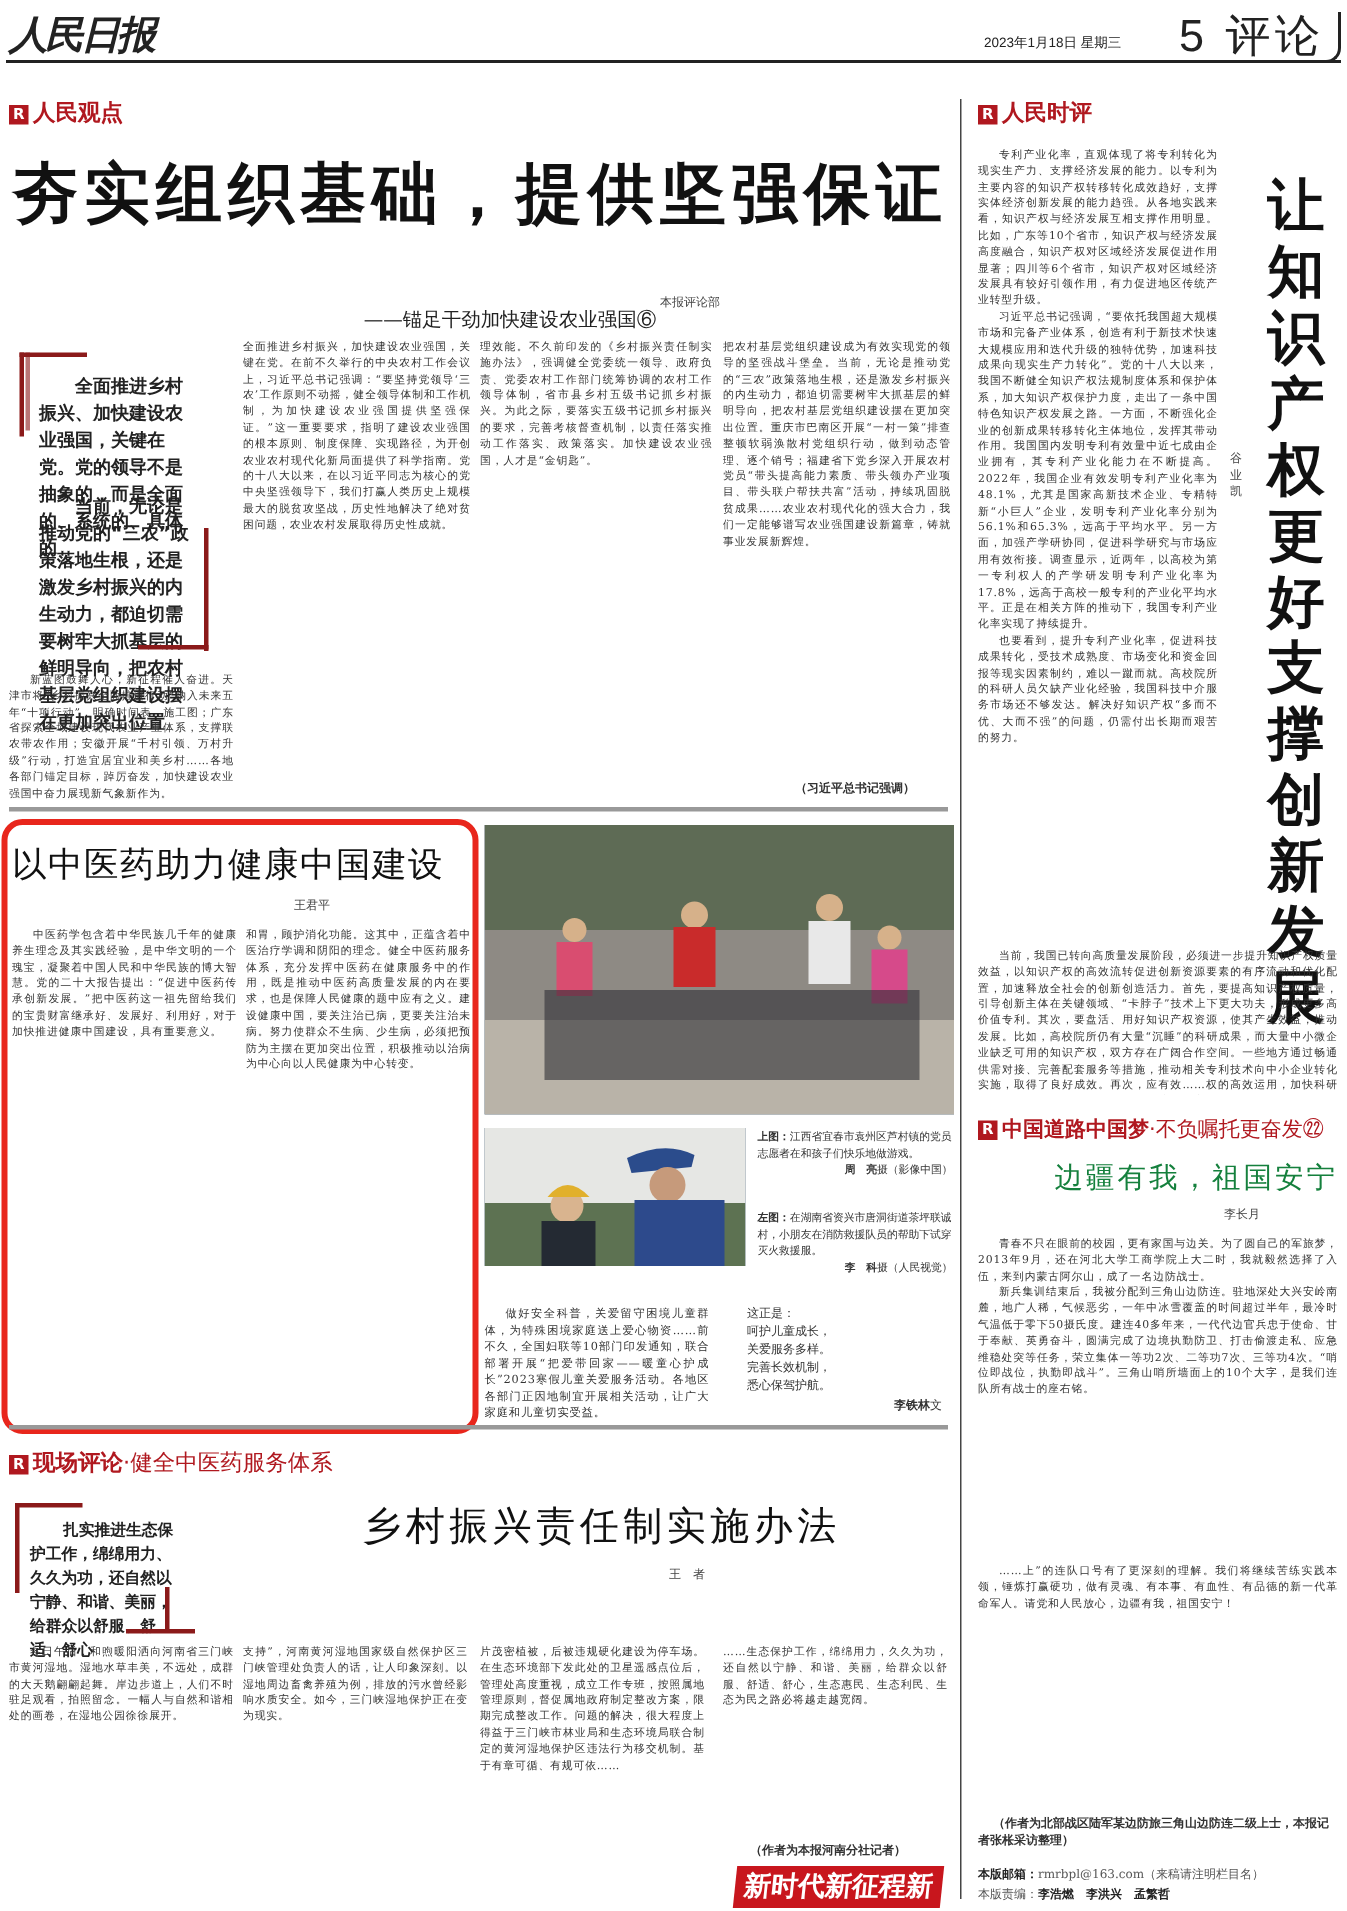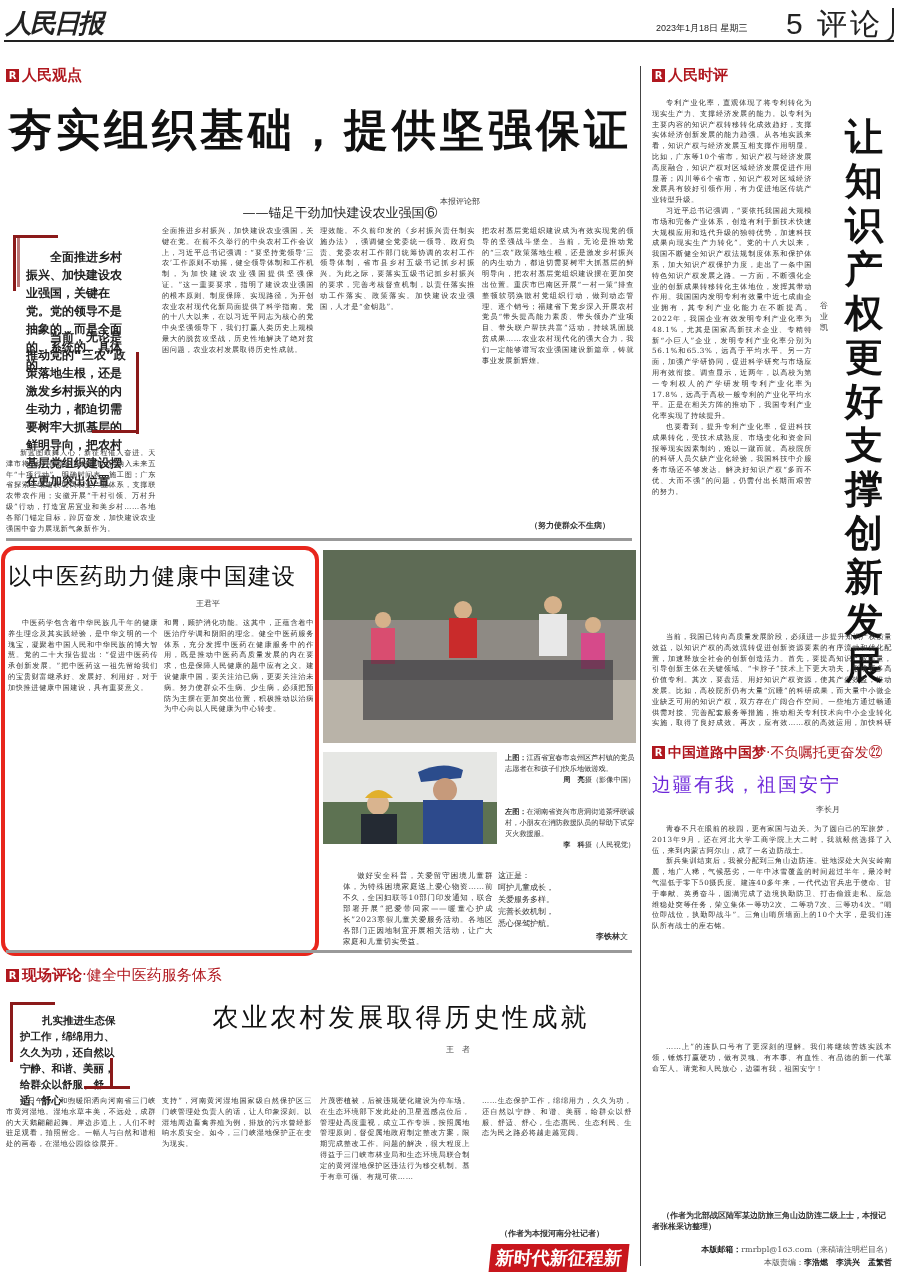--- a/index.html
+++ b/index.html
@@ -21,21 +21,21 @@
   .pull-bar { background: #8b1a1a; }
   .divider { background: #999; }
   .vrule { background: #444; }
   .photo { background: #7a8a95; overflow: hidden; }
   .caption { font-size: 7.2px; line-height: 11px; color: #333; }
   .caption b { font-weight: bold; }
   .redbox { border: 4px solid #e8261c; border-radius: 14px; }
   .banner { background: #c8161d; color: #fff; font-family: "DejaVu Sans", sans-serif; font-weight: bold; font-size: 18px; text-align: center; line-height: 28px; transform: skewX(-6deg); }
   .vtitle { font-family: "DejaVu Sans", sans-serif; font-weight: bold; font-size: 38px; line-height: 44px; width: 44px; text-align: center; color: #111; }
   .vauthor { font-size: 8px; line-height: 11px; width: 10px; color: #444; }
-  .footer-line { font-size: 8px; color: #555; text-align: right; }
+  .footer-line { font-size: 8px; color: #555; text-align: left; }
   .footer-line b { color: #222; }
   svg { display: block; }
 </style>
 </head>
 <body>
 
 <div class="abs masthead-logo">人民日报</div>
 <div class="abs masthead-date">2023年1月18日 星期三</div>
 <div class="abs masthead-page"><span>5</span> <span>评论</span></div>
 <div class="abs masthead-corner"></div>
@@ -53,21 +53,21 @@
 <div class="abs pull-bar" style="left:13px;top:235px;width:45px;height:3px;"></div>
 <div class="abs pull" style="left:26px;top:248px;width:104px;text-indent:24px;">全面推进乡村振兴、加快建设农业强国，关键在党。党的领导不是抽象的，而是全面的、系统的、具体的</div>
 <div class="abs pull" style="left:26px;top:328px;width:104px;text-indent:24px;">当前，无论是推动党的“三农”政策落地生根，还是激发乡村振兴的内生动力，都迫切需要树牢大抓基层的鲜明导向，把农村基层党组织建设摆在更加突出位置</div>
 <div class="abs pull-bar" style="left:136px;top:352px;width:3px;height:82px;"></div>
 <div class="abs pull-bar" style="left:92px;top:430px;width:47px;height:3px;"></div>
 
 <div class="abs bodytext" style="left:6px;top:448px;width:150px;height:88px;text-indent:14px;">新蓝图鼓舞人心，新征程催人奋进。天津市将“乡村振兴全面推进行动”纳入未来五年“十项行动”，明确时间表、施工图；广东省探索全域建设现代农业产业体系，支撑联农带农作用；安徽开展“千村引领、万村升级”行动，打造宜居宜业和美乡村……各地各部门锚定目标，踔厉奋发，加快建设农业强国中奋力展现新气象新作为。</div>
 <div class="abs bodytext" style="left:162px;top:226px;width:152px;height:310px;">全面推进乡村振兴，加快建设农业强国，关键在党。在前不久举行的中央农村工作会议上，习近平总书记强调：“要坚持党领导‘三农’工作原则不动摇，健全领导体制和工作机制，为加快建设农业强国提供坚强保证。”这一重要要求，指明了建设农业强国的根本原则、制度保障、实现路径，为开创农业农村现代化新局面提供了科学指南。党的十八大以来，在以习近平同志为核心的党中央坚强领导下，我们打赢人类历史上规模最大的脱贫攻坚战，历史性地解决了绝对贫困问题，农业农村发展取得历史性成就。</div>
 <div class="abs bodytext" style="left:320px;top:226px;width:155px;height:310px;">理效能。不久前印发的《乡村振兴责任制实施办法》，强调健全党委统一领导、政府负责、党委农村工作部门统筹协调的农村工作领导体制，省市县乡村五级书记抓乡村振兴。为此之际，要落实五级书记抓乡村振兴的要求，完善考核督查机制，以责任落实推动工作落实、政策落实。加快建设农业强国，人才是“金钥匙”。</div>
 <div class="abs bodytext" style="left:482px;top:226px;width:152px;height:290px;">把农村基层党组织建设成为有效实现党的领导的坚强战斗堡垒。当前，无论是推动党的“三农”政策落地生根，还是激发乡村振兴的内生动力，都迫切需要树牢大抓基层的鲜明导向，把农村基层党组织建设摆在更加突出位置。重庆市巴南区开展“一村一策”排查整顿软弱涣散村党组织行动，做到动态管理、逐个销号；福建省下党乡深入开展农村党员“带头提高能力素质、带头领办产业项目、带头联户帮扶共富”活动，持续巩固脱贫成果……农业农村现代化的强大合力，我们一定能够谱写农业强国建设新篇章，铸就事业发展新辉煌。</div>
-<div class="abs" style="left:530px;top:520px;font-size:8px;font-weight:bold;color:#333;font-family:'DejaVu Sans',sans-serif;">（努力使群众不生病）</div>
+<div class="abs" style="left:530px;top:520px;font-size:8px;font-weight:bold;color:#333;font-family:'DejaVu Sans',sans-serif;">（习近平总书记强调）</div>
 <div class="abs divider" style="left:6px;top:538px;width:626px;height:3px;"></div>
 
 <div class="abs redbox" style="left:1px;top:546px;width:318px;height:410px;"></div>
 <div class="abs" style="left:8px;top:561px;font-family:'DejaVu Sans',sans-serif;font-size:23px;color:#111;letter-spacing:1px;">以中医药助力健康中国建设</div>
 <div class="abs byline" style="left:100px;top:598px;width:120px;">王君平</div>
 <div class="abs bodytext" style="left:8px;top:618px;width:150px;height:330px;text-indent:14px;">中医药学包含着中华民族几千年的健康养生理念及其实践经验，是中华文明的一个瑰宝，凝聚着中国人民和中华民族的博大智慧。党的二十大报告提出：“促进中医药传承创新发展。”把中医药这一祖先留给我们的宝贵财富继承好、发展好、利用好，对于加快推进健康中国建设，具有重要意义。</div>
 <div class="abs bodytext" style="left:164px;top:618px;width:150px;height:330px;">和胃，顾护消化功能。这其中，正蕴含着中医治疗学调和阴阳的理念。健全中医药服务体系，充分发挥中医药在健康服务中的作用，既是推动中医药高质量发展的内在要求，也是保障人民健康的题中应有之义。建设健康中国，要关注治已病，更要关注治未病。努力使群众不生病、少生病，必须把预防为主摆在更加突出位置，积极推动以治病为中心向以人民健康为中心转变。</div>
 
 <div class="abs photo" style="left:323px;top:550px;width:313px;height:193px;">
   <svg width="313" height="193" viewBox="0 0 313 193">
@@ -98,35 +98,35 @@
   </svg>
 </div>
 <div class="abs caption" style="left:505px;top:752px;width:130px;">
   <b>上图：</b><span>江西省宜春市袁州区芦村镇的党员志愿者在和孩子们快乐地做游戏。</span>
   <div style="text-align:right;"><b>周　亮</b><span>摄（影像中国）</span></div>
 </div>
 <div class="abs caption" style="left:505px;top:806px;width:130px;">
   <b>左图：</b><span>在湖南省资兴市唐洞街道茶坪联诚村，小朋友在消防救援队员的帮助下试穿灭火救援服。</span>
   <div style="text-align:right;"><b>李　科</b><span>摄（人民视觉）</span></div>
 </div>
-<div class="abs bodytext" style="left:323px;top:870px;width:150px;height:80px;text-indent:14px;font-size:7.5px;line-height:11px;margin-left:20px;">做好安全科普，关爱留守困境儿童群体，为特殊困境家庭送上爱心物资……前不久，全国妇联等10部门印发通知，联合部署开展“把爱带回家——暖童心护成长”2023寒假儿童关爱服务活动。各地区各部门正因地制宜开展相关活动，让广大家庭和儿童切实受益。</div>
+<div class="abs bodytext" style="left:323px;top:870px;width:150px;height:80px;text-indent:14px;font-size:7.5px;line-height:11px;">做好安全科普，关爱留守困境儿童群体，为特殊困境家庭送上爱心物资……前不久，全国妇联等10部门印发通知，联合部署开展“把爱带回家——暖童心护成长”2023寒假儿童关爱服务活动。各地区各部门正因地制宜开展相关活动，让广大家庭和儿童切实受益。</div>
 <div class="abs" style="left:498px;top:870px;width:130px;font-size:8px;line-height:12px;color:#333;">
   <div>这正是：</div>
   <div>呵护儿童成长，</div>
   <div>关爱服务多样。</div>
   <div>完善长效机制，</div>
   <div>悉心保驾护航。</div>
   <div style="text-align:right;"><b>李铁林</b><span>文</span></div>
 </div>
 <div class="abs divider" style="left:6px;top:950px;width:626px;height:3px;"></div>
 
 <div class="abs col-label" style="left:6px;top:966px;">
   <span class="r">R</span><span>现场评论</span><span class="sub">·健全中医药服务体系</span>
 </div>
-<div class="abs" style="left:166px;top:1000px;width:470px;text-align:center;font-family:'DejaVu Sans',sans-serif;font-size:26px;color:#111;letter-spacing:3px;">农业农村发展取得历史性成就</div>
+<div class="abs" style="left:166px;top:1000px;width:470px;text-align:center;font-family:'DejaVu Sans',sans-serif;font-size:26px;color:#111;letter-spacing:3px;">乡村振兴责任制实施办法</div>
 <div class="abs byline" style="left:330px;top:1044px;width:140px;">王　者</div>
 <div class="abs pull-bar" style="left:10px;top:1002px;width:3px;height:60px;"></div>
 <div class="abs pull-bar" style="left:10px;top:1002px;width:45px;height:3px;"></div>
 <div class="abs pull" style="left:20px;top:1012px;width:96px;font-size:10.5px;line-height:16px;text-indent:22px;">扎实推进生态保护工作，绵绵用力、久久为功，还自然以宁静、和谐、美丽，给群众以舒服、舒适、舒心</div>
 <div class="abs pull-bar" style="left:110px;top:1058px;width:3px;height:30px;"></div>
 <div class="abs pull-bar" style="left:84px;top:1086px;width:46px;height:3px;"></div>
 <div class="abs bodytext" style="left:6px;top:1096px;width:150px;height:174px;text-indent:14px;">冬日午后，和煦暖阳洒向河南省三门峡市黄河湿地。湿地水草丰美，不远处，成群的大天鹅翩翩起舞。岸边步道上，人们不时驻足观看，拍照留念。一幅人与自然和谐相处的画卷，在湿地公园徐徐展开。</div>
 <div class="abs bodytext" style="left:162px;top:1096px;width:150px;height:174px;">支持”，河南黄河湿地国家级自然保护区三门峡管理处负责人的话，让人印象深刻。以湿地周边畜禽养殖为例，排放的污水曾经影响水质安全。如今，三门峡湿地保护正在变为现实。</div>
 <div class="abs bodytext" style="left:320px;top:1096px;width:150px;height:174px;">片茂密植被，后被违规硬化建设为停车场。在生态环境部下发此处的卫星遥感点位后，管理处高度重视，成立工作专班，按照属地管理原则，督促属地政府制定整改方案，限期完成整改工作。问题的解决，很大程度上得益于三门峡市林业局和生态环境局联合制定的黄河湿地保护区违法行为移交机制。基于有章可循、有规可依……</div>
 <div class="abs bodytext" style="left:482px;top:1096px;width:150px;height:124px;">……生态保护工作，绵绵用力，久久为功，还自然以宁静、和谐、美丽，给群众以舒服、舒适、舒心，生态惠民、生态利民、生态为民之路必将越走越宽阔。</div>
@@ -142,21 +142,21 @@
 <div class="abs bodytext" style="left:652px;top:98px;width:160px;height:530px;text-indent:14px;">
   <p>专利产业化率，直观体现了将专利转化为现实生产力、支撑经济发展的能力。以专利为主要内容的知识产权转移转化成效趋好，支撑实体经济创新发展的能力趋强。从各地实践来看，知识产权与经济发展互相支撑作用明显。比如，广东等10个省市，知识产权与经济发展高度融合，知识产权对区域经济发展促进作用显著；四川等6个省市，知识产权对区域经济发展具有较好引领作用，有力促进地区传统产业转型升级。</p>
   <p>习近平总书记强调，“要依托我国超大规模市场和完备产业体系，创造有利于新技术快速大规模应用和迭代升级的独特优势，加速科技成果向现实生产力转化”。党的十八大以来，我国不断健全知识产权法规制度体系和保护体系，加大知识产权保护力度，走出了一条中国特色知识产权发展之路。一方面，不断强化企业的创新成果转移转化主体地位，发挥其带动作用。我国国内发明专利有效量中近七成由企业拥有，其专利产业化能力在不断提高。2022年，我国企业有效发明专利产业化率为48.1%，尤其是国家高新技术企业、专精特新“小巨人”企业，发明专利产业化率分别为56.1%和65.3%，远高于平均水平。另一方面，加强产学研协同，促进科学研究与市场应用有效衔接。调查显示，近两年，以高校为第一专利权人的产学研发明专利产业化率为17.8%，远高于高校一般专利的产业化平均水平。正是在相关方阵的推动下，我国专利产业化率实现了持续提升。</p>
   <p>也要看到，提升专利产业化率，促进科技成果转化，受技术成熟度、市场变化和资金回报等现实因素制约，难以一蹴而就。高校院所的科研人员欠缺产业化经验，我国科技中介服务市场还不够发达。解决好知识产权“多而不优、大而不强”的问题，仍需付出长期而艰苦的努力。</p>
 </div>
 <div class="abs bodytext" style="left:652px;top:632px;width:240px;height:98px;text-indent:14px;">当前，我国已转向高质量发展阶段，必须进一步提升知识产权质量效益，以知识产权的高效流转促进创新资源要素的有序流动和优化配置，加速释放全社会的创新创造活力。首先，要提高知识产权质量，引导创新主体在关键领域、“卡脖子”技术上下更大功夫，形成更多高价值专利。其次，要盘活、用好知识产权资源，使其产生效益，推动发展。比如，高校院所仍有大量“沉睡”的科研成果，而大量中小微企业缺乏可用的知识产权，双方存在广阔合作空间。一些地方通过畅通供需对接、完善配套服务等措施，推动相关专利技术向中小企业转化实施，取得了良好成效。再次，应有效……权的高效运用，加快科研成果向现实生产力转化，就能为经济社会高质量发展注入澎湃动能，在未来基于创新的国际竞争中赢得先机。</div>
 
 <div class="abs col-label" style="left:652px;top:744px;font-size:14px;">
   <span class="r">R</span><span>中国道路中国梦</span><span class="sub">·不负嘱托更奋发㉒</span>
 </div>
-<div class="abs" style="left:652px;top:772px;width:240px;text-align:left;font-family:'DejaVu Sans',sans-serif;font-size:19px;color:#6d28d9;letter-spacing:2px;">边疆有我，祖国安宁</div>
+<div class="abs" style="left:652px;top:772px;width:240px;text-align:right;font-family:'DejaVu Sans',sans-serif;font-size:19px;color:#15803d;letter-spacing:2px;">边疆有我，祖国安宁</div>
 <div class="abs byline" style="left:700px;top:804px;width:140px;">李长月</div>
 <div class="abs bodytext" style="left:652px;top:824px;width:240px;height:350px;text-indent:14px;">
   <p>青春不只在眼前的校园，更有家国与边关。为了圆自己的军旅梦，2013年9月，还在河北大学工商学院上大二时，我就毅然选择了入伍，来到内蒙古阿尔山，成了一名边防战士。</p>
   <p>新兵集训结束后，我被分配到三角山边防连。驻地深处大兴安岭南麓，地广人稀，气候恶劣，一年中冰雪覆盖的时间超过半年，最冷时气温低于零下50摄氏度。建连40多年来，一代代边官兵忠于使命、甘于奉献、英勇奋斗，圆满完成了边境执勤防卫、打击偷渡走私、应急维稳处突等任务，荣立集体一等功2次、二等功7次、三等功4次。“哨位即战位，执勤即战斗”。三角山哨所墙面上的10个大字，是我们连队所有战士的座右铭。</p>
   <p style="margin-top:110px;">……上”的连队口号有了更深刻的理解。我们将继续苦练实践本领，锤炼打赢硬功，做有灵魂、有本事、有血性、有品德的新一代革命军人。请党和人民放心，边疆有我，祖国安宁！</p>
 </div>
 <div class="abs" style="left:652px;top:1210px;width:240px;font-size:8px;line-height:11px;font-weight:bold;color:#333;font-family:'DejaVu Sans',sans-serif;text-indent:10px;">（作者为北部战区陆军某边防旅三角山边防连二级上士，本报记者张枨采访整理）</div>
 
 <div class="abs footer-line" style="left:652px;top:1244px;width:240px;">
   <b>本版邮箱：</b><span>rmrbpl@163.com</span><span>（来稿请注明栏目名）</span>

